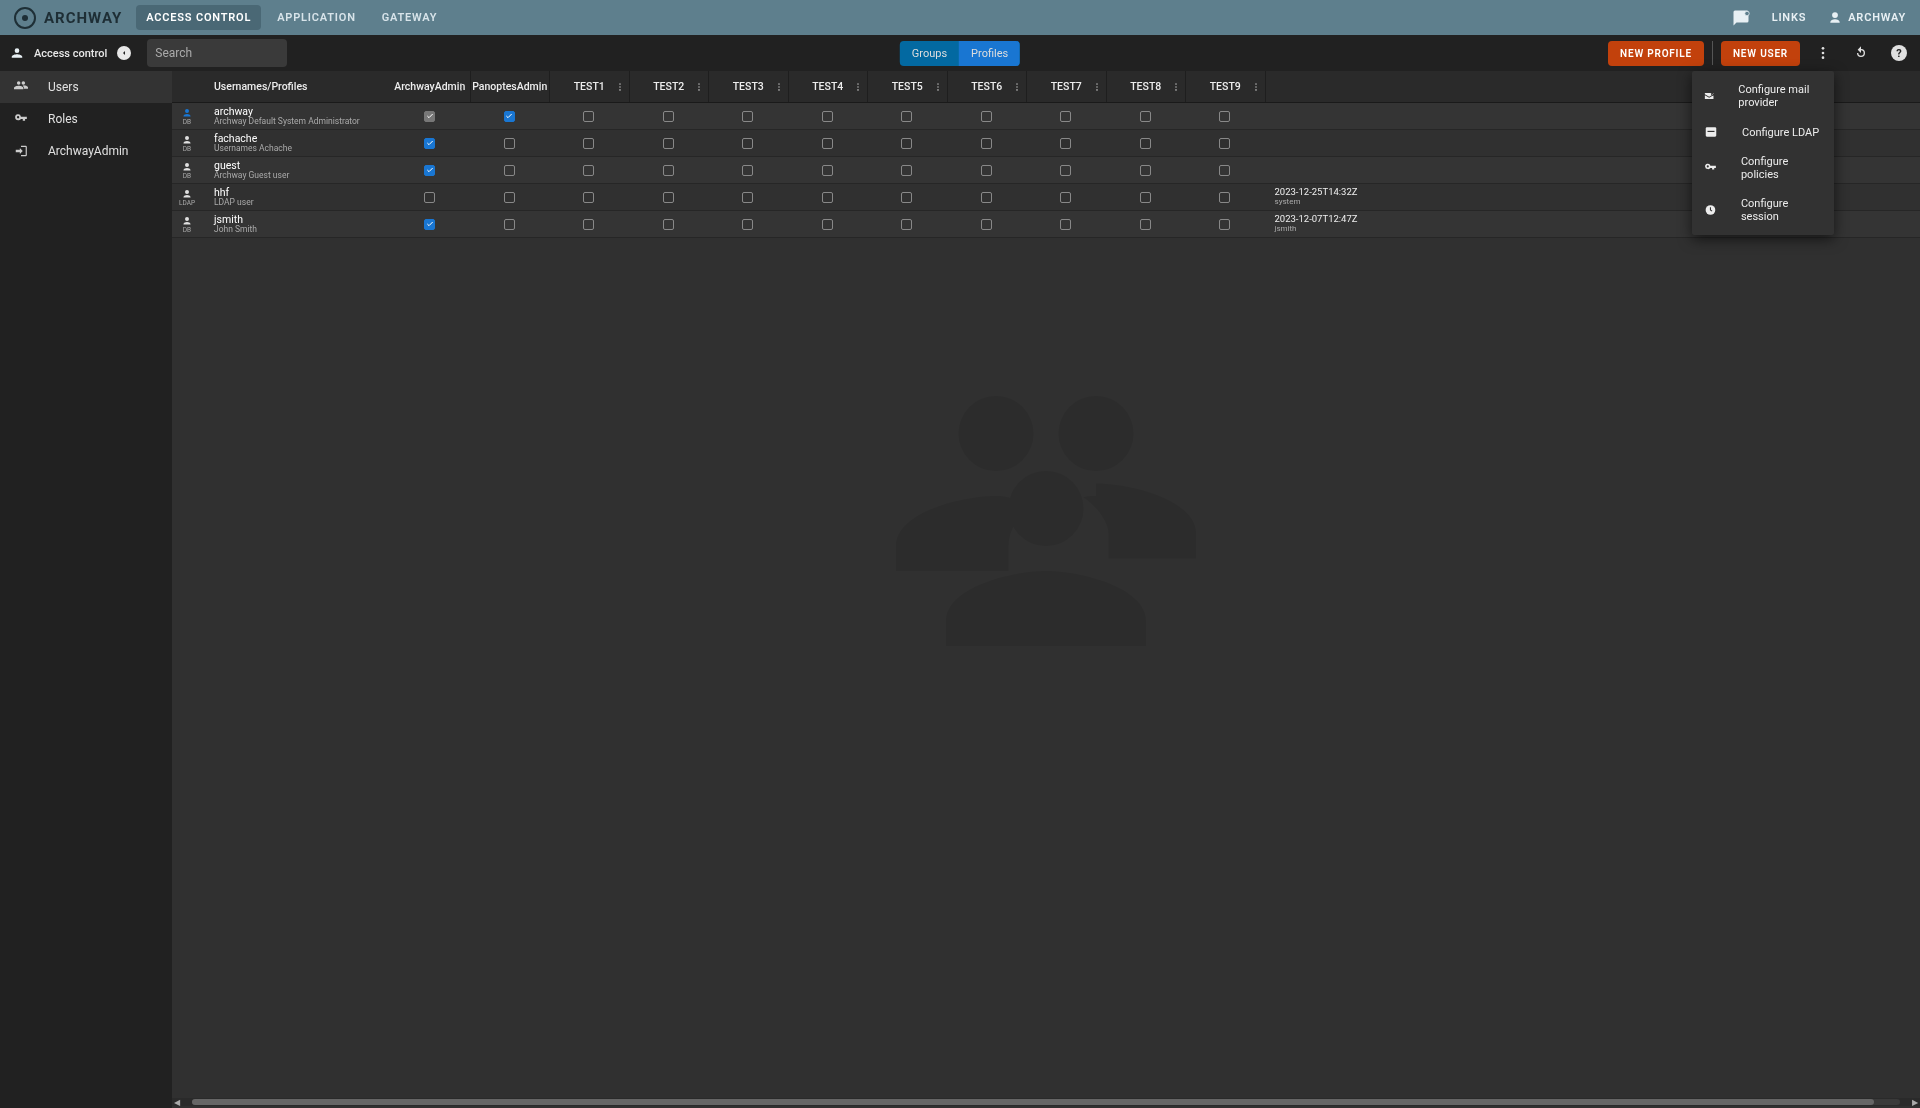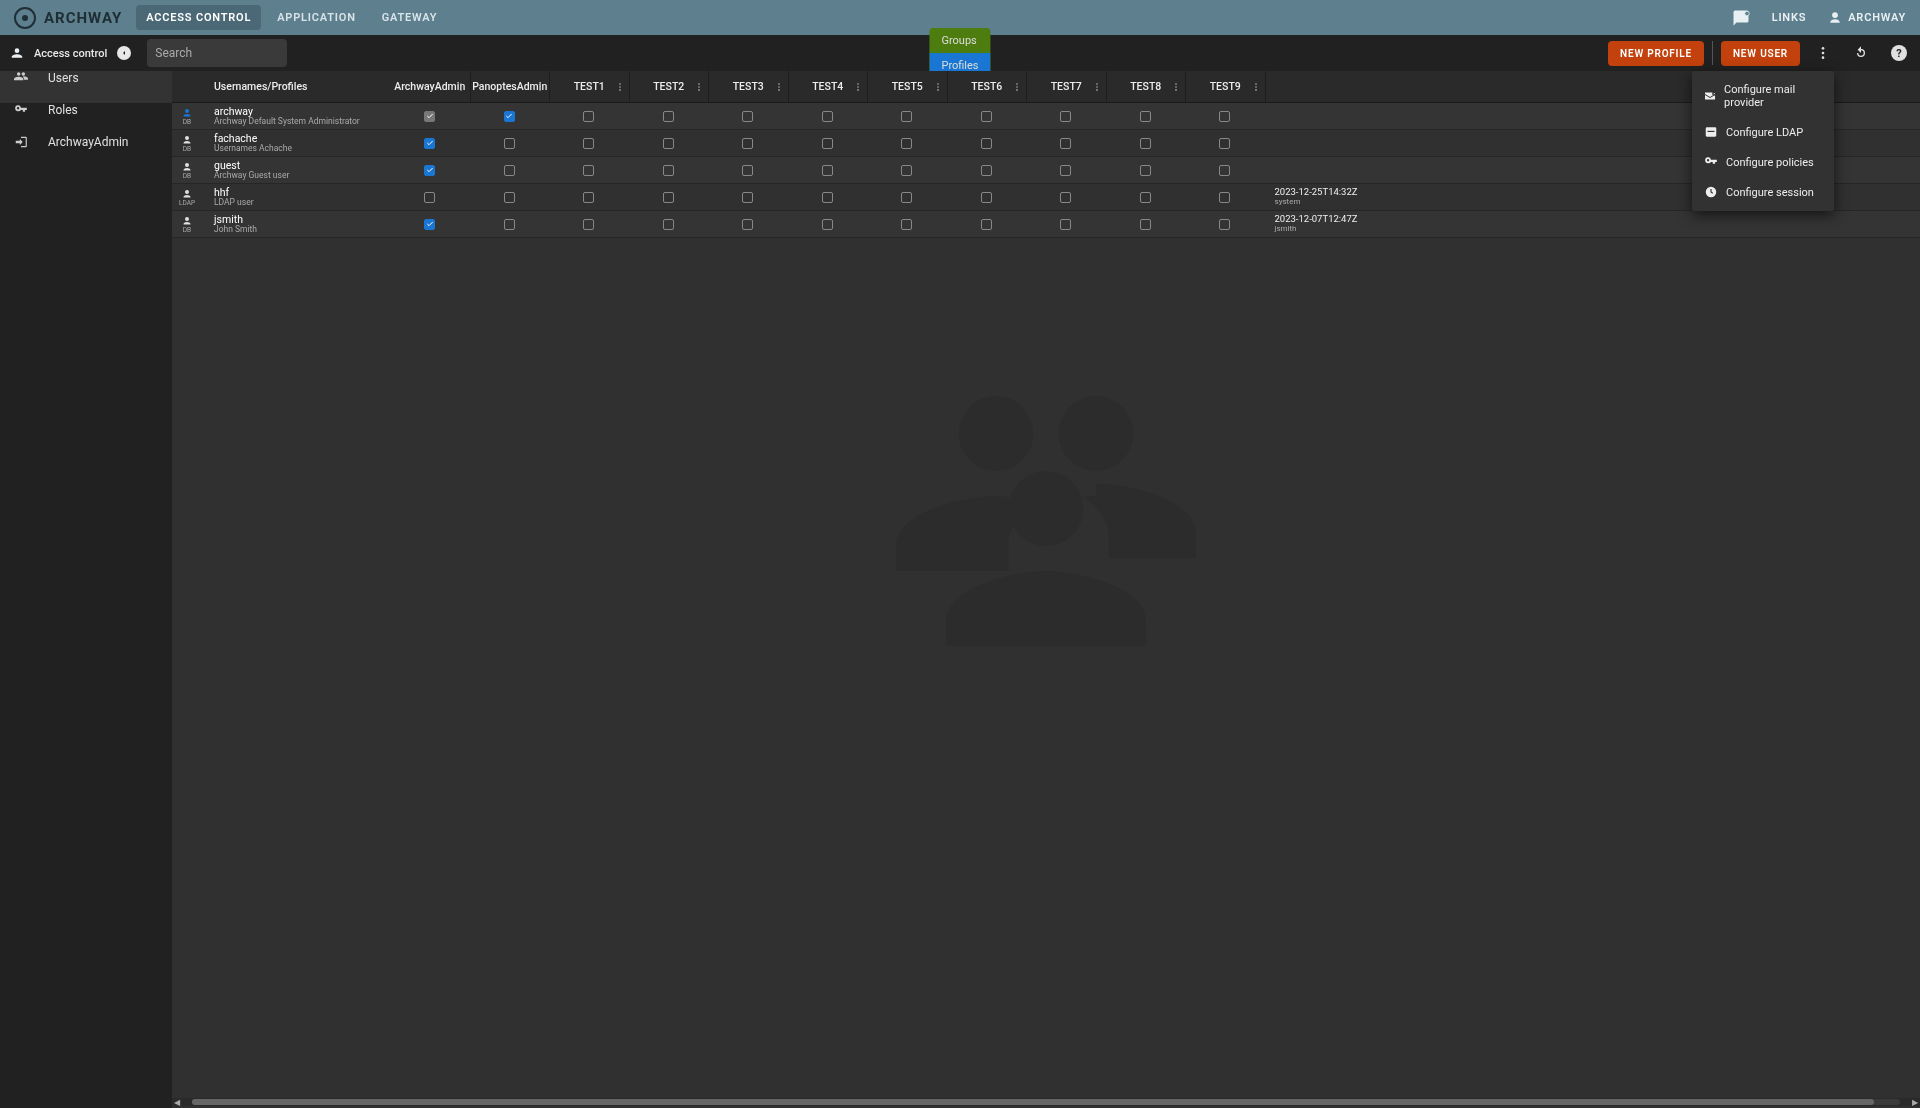--- a/index.html
+++ b/index.html
@@ -20,34 +20,34 @@
 .icon { width:18px; height:18px; fill:#e8f0f4; }
 .icon-sm { width:14px; height:14px; }
 
 
 .toolbar { height:36px; background:#212121; display:flex; align-items:center; padding:0 6px 0 10px; gap:8px; position:relative; }
 .tool-title { display:flex; align-items:center; gap:10px; font-size:11px; font-weight:500; color:#e8e8e8; }
 .circle-btn { width:14px; height:14px; border-radius:50%; background:#e8e8e8; color:#212121; display:flex; align-items:center; justify-content:center; font-size:9px; cursor:pointer; }
 .search { margin-left:8px; width:140px; height:28px; background:#3a3a3a; border-radius:4px; display:flex; align-items:center; padding:0 8px; }
 .search input { flex:1; background:none; border:none; color:#ddd; font-size:12px; outline:none; }
 .search input::placeholder { color:#aaa; }
-.seg { position:absolute; left:50%; transform:translateX(-50%); display:flex; background:#4d7c0f; border-radius:4px; overflow:hidden;flex-direction:column; }
+.seg { position:absolute; left:50%; transform:translateX(-50%); display:flex; background:#0369a1; border-radius:4px; overflow:hidden; }
 .seg span { font-size:11px; padding:6px 12px; color:#ddd; cursor:pointer; }
 .seg .on { background:#1976d2; }
 .btn-primary { background:#c2410c; color:#fff; font-size:10px; font-weight:600; letter-spacing:0.8px; padding:7px 12px; border-radius:4px; cursor:pointer; }
 .tool-right { margin-left:auto; display:flex; align-items:center; gap:8px; }
 .divider-v { width:1px; height:24px; background:#555; }
 .icon-btn { width:30px; height:30px; border-radius:50%; display:flex; align-items:center; justify-content:center; cursor:pointer; }
 .icon-btn svg{ width:16px;height:16px;fill:#e0e0e0;}
 .help-btn { background:#e0e0e0; width:16px; height:16px; border-radius:50%; color:#212121; font-size:11px; font-weight:700; display:flex; align-items:center; justify-content:center; }
 
 
 .main { display:flex; height:calc(100% - 71px); }
 .sidebar { width:172px; background:#212121; }
-.side-item { display:flex; align-items:flex-start; gap:20px; padding:0 14px; height:32px; font-size:12px; color:#e0e0e0; cursor:pointer; }
+.side-item { display:flex; align-items:center; gap:20px; padding:0 14px; height:32px; font-size:12px; color:#e0e0e0; cursor:pointer; }
 .side-item.active { background:#333333; }
 .side-item svg { width:14px; height:14px; fill:#ccc; }
 .content { flex:1; position:relative; background:#303030; overflow:hidden; }
 
 
 .table-wrap{ height:100%; overflow:hidden;}
 .grid-head { display:flex; height:32px; background:#2a2a2a; border-bottom:1px solid #1a1a1a; font-size:10.5px; color:#ededed; font-weight:500;}
 .col-user{ width:30px;}
 .col-name{ width:188px; display:flex; align-items:center; padding-left:12px;}
 .col-prof{ width:79.5px; display:flex; align-items:center; justify-content:center; position:relative; border-left:1px solid #1e1e1e;}
@@ -77,21 +77,21 @@
 .watermark svg{ width:380px; height:300px; fill:#000;}
 
 
 .hscroll{ position:absolute; bottom:2px; left:0; right:0; height:8px; background:#2a2a2a; display:flex; align-items:center;}
 .hscroll .track{ flex:1; height:6px; margin:0 10px; background:#3a3a3a; border-radius:3px; position:relative;}
 .hscroll .thumb{ position:absolute; left:0; width:98.5%; height:6px; background:#666; border-radius:3px;}
 .hscroll .arrow{ width:10px; color:#aaa; font-size:8px; text-align:center; cursor:pointer;}
 
 
 .popup{ position:absolute; top:71px; right:86px; width:142px; background:#323232; box-shadow:0 4px 14px rgba(0,0,0,0.6); border-radius:2px; padding:4px 0; z-index:50;}
-.popup-item{ display:flex; align-items:center; gap:8px; padding:8px 12px; font-size:11px; color:#ededed; cursor:pointer;}
+.popup-item{ display:flex; align-items:center; gap:24px; padding:8px 12px; font-size:11px; color:#ededed; cursor:pointer;}
 .popup-item svg{ width:14px; height:14px; fill:#ededed;}
 </style>
 </head>
 <body>
 
 <div class="topbar">
   <div class="logo-wrap">
     <div class="logo-circle"></div>
     <span class="brand">ARCHWAY</span>
   </div>

